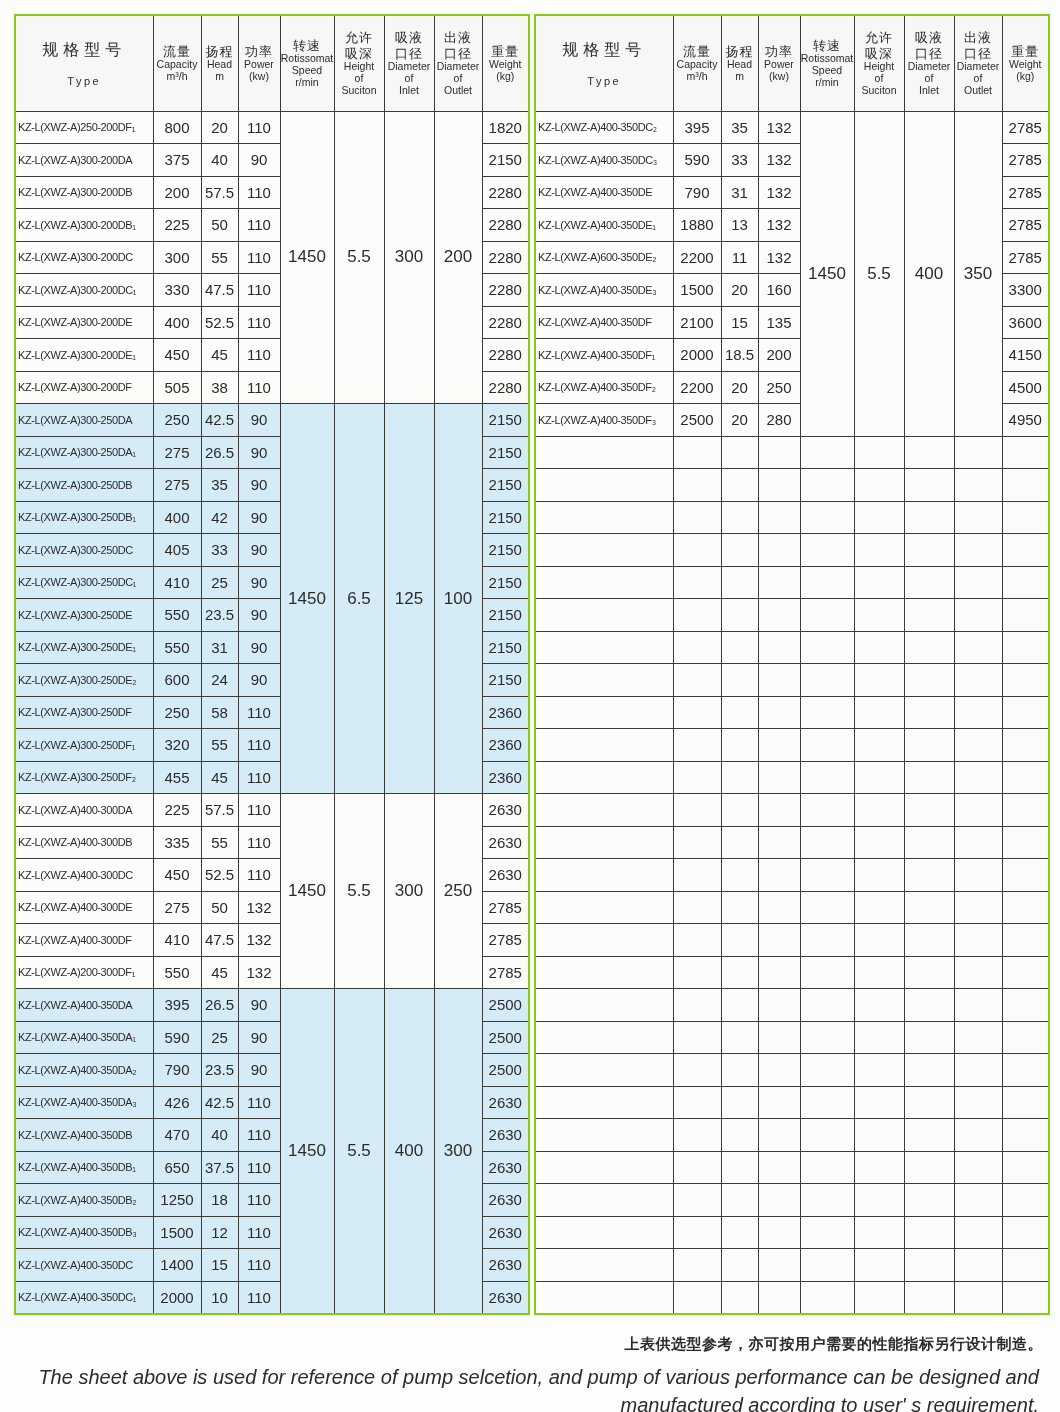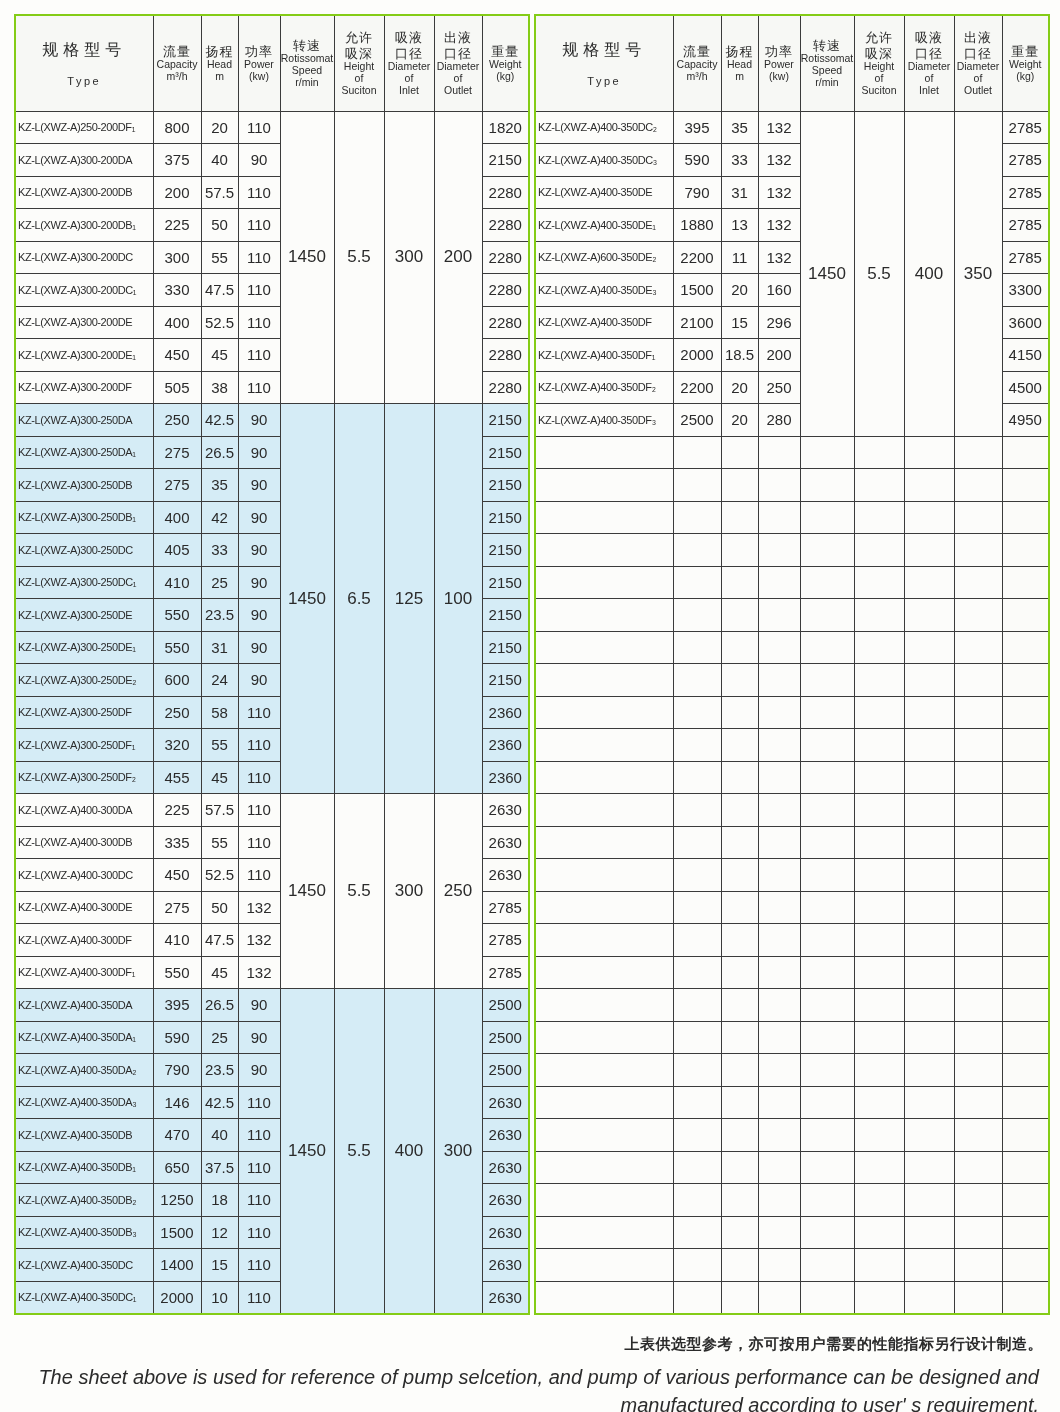--- a/index.html
+++ b/index.html
@@ -301,21 +301,21 @@
             <td class="num wt">2785</td>
           </tr>
           <tr>
             <td class="type">KZ-L(XWZ-A)400-300DF</td>
             <td class="num">410</td>
             <td class="num">47.5</td>
             <td class="num">132</td>
             <td class="num wt">2785</td>
           </tr>
           <tr>
-            <td class="type">KZ-L(XWZ-A)400-300DF₁</td>
+            <td class="type">KZ-L(XWZ-A)200-300DF₁</td>
             <td class="num">550</td>
             <td class="num">45</td>
             <td class="num">132</td>
             <td class="num wt">2785</td>
           </tr>
           <tr class="hl-row">
             <td class="type">KZ-L(XWZ-A)400-350DA</td>
             <td class="num">395</td>
             <td class="num">26.5</td>
             <td class="num">90</td>
@@ -334,21 +334,21 @@
           </tr>
           <tr class="hl-row">
             <td class="type">KZ-L(XWZ-A)400-350DA₂</td>
             <td class="num">790</td>
             <td class="num">23.5</td>
             <td class="num">90</td>
             <td class="num wt">2500</td>
           </tr>
           <tr class="hl-row">
             <td class="type">KZ-L(XWZ-A)400-350DA₃</td>
-            <td class="num">146</td>
+            <td class="num">426</td>
             <td class="num">42.5</td>
             <td class="num">110</td>
             <td class="num wt">2630</td>
           </tr>
           <tr class="hl-row">
             <td class="type">KZ-L(XWZ-A)400-350DB</td>
             <td class="num">470</td>
             <td class="num">40</td>
             <td class="num">110</td>
             <td class="num wt">2630</td>
@@ -501,21 +501,21 @@
             <td class="type">KZ-L(XWZ-A)400-350DE₃</td>
             <td class="num">1500</td>
             <td class="num">20</td>
             <td class="num">160</td>
             <td class="num wt">3300</td>
           </tr>
           <tr>
             <td class="type">KZ-L(XWZ-A)400-350DF</td>
             <td class="num">2100</td>
             <td class="num">15</td>
-            <td class="num">296</td>
+            <td class="num">135</td>
             <td class="num wt">3600</td>
           </tr>
           <tr>
             <td class="type">KZ-L(XWZ-A)400-350DF₁</td>
             <td class="num">2000</td>
             <td class="num">18.5</td>
             <td class="num">200</td>
             <td class="num wt">4150</td>
           </tr>
           <tr>

